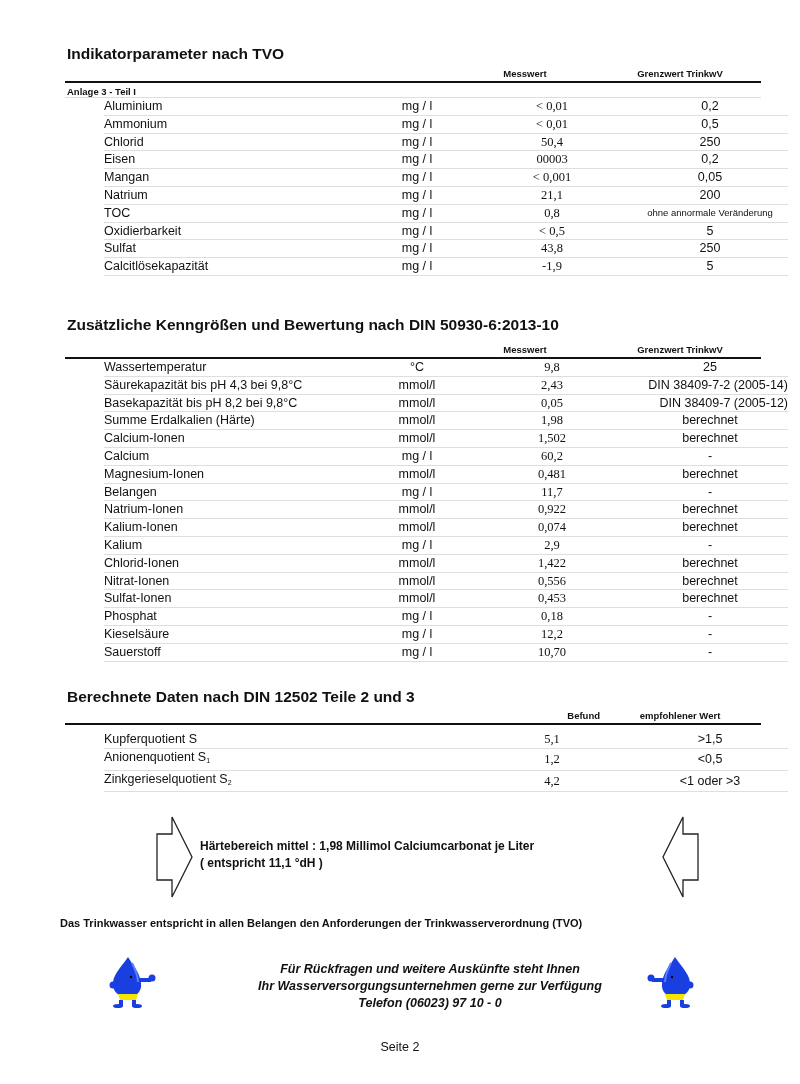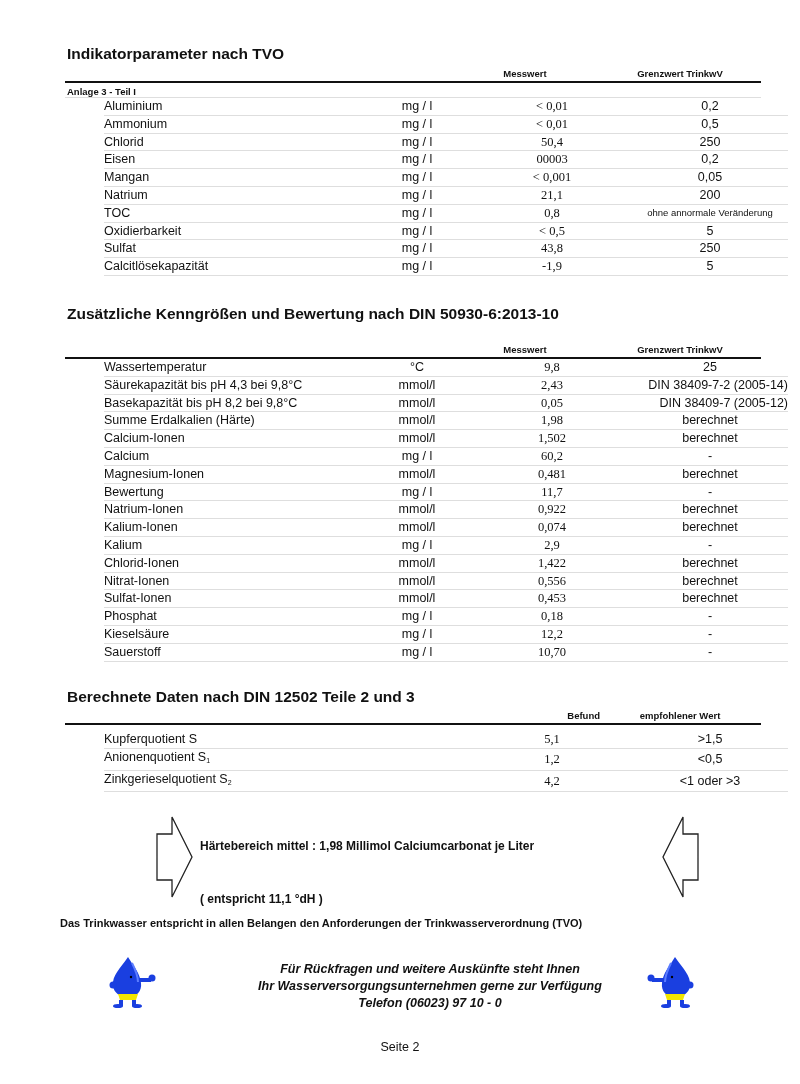--- a/index.html
+++ b/index.html
@@ -90,21 +90,21 @@
       </tr>
       <tr>
         <td class="name">Calcitlösekapazität</td>
         <td class="unit">mg / l</td>
         <td class="val">-1,9</td>
         <td class="lim">5</td>
       </tr>
     </tbody>
 </table>
 
-<div class="abs h1" style="top:305px;">Zusätzliche Kenngrößen und Bewertung nach DIN 50930-6:2013-10</div>
+<div class="abs h1" style="top:316px;">Zusätzliche Kenngrößen und Bewertung nach DIN 50930-6:2013-10</div>
 <div class="abs colhead" style="left:470px; width:110px; top:344px;">Messwert</div>
 <div class="abs colhead" style="left:600px; width:160px; top:344px;">Grenzwert TrinkwV</div>
 <div class="rule-thick" style="top:357px;"></div>
 
 <table class="t" style="left:104px; top:359px;">
   <tbody id="t2">
       <tr>
         <td class="name">Wassertemperatur</td>
         <td class="unit">°C</td>
         <td class="val">9,8</td>
@@ -140,21 +140,21 @@
         <td class="val">60,2</td>
         <td class="lim">-</td>
       </tr>
       <tr>
         <td class="name">Magnesium-Ionen</td>
         <td class="unit">mmol/l</td>
         <td class="val">0,481</td>
         <td class="lim">berechnet</td>
       </tr>
       <tr>
-        <td class="name">Bewertung</td>
+        <td class="name">Belangen</td>
         <td class="unit">mg / l</td>
         <td class="val">11,7</td>
         <td class="lim">-</td>
       </tr>
       <tr>
         <td class="name">Natrium-Ionen</td>
         <td class="unit">mmol/l</td>
         <td class="val">0,922</td>
         <td class="lim">berechnet</td>
       </tr>
@@ -237,21 +237,21 @@
     </tbody>
 </table>
 
 <svg class="abs" style="left:150px; top:812px;" width="50" height="90">
   <polygon points="7,22 22,22 22,5 42,45 22,85 22,68 7,68" fill="#fff" stroke="#222" stroke-width="1.3"></polygon>
 </svg>
 <svg class="abs" style="left:655px; top:812px;" width="50" height="90">
   <polygon points="43,22 28,22 28,5 8,45 28,85 28,68 43,68" fill="#fff" stroke="#222" stroke-width="1.3"></polygon>
 </svg>
 <div class="abs center-bold" style="left:200px; width:460px; top:839px;">Härtebereich mittel : 1,98 Millimol Calciumcarbonat je Liter</div>
-<div class="abs center-bold" style="left:200px; width:460px; top:856px;margin-top:36px;">( entspricht 11,1 °dH )</div>
+<div class="abs center-bold" style="left:200px; width:460px; top:856px;">( entspricht 11,1 °dH )</div>
 
 <div class="abs center-bold" style="left:60px; width:690px; top:917px; font-size:11px;">Das Trinkwasser entspricht in allen Belangen den Anforderungen der Trinkwasserverordnung (TVO)</div>
 
 <svg class="abs" style="left:104px; top:953px;" width="56" height="56" viewBox="0 0 56 56">
   <path d="M24 4 C16 16 8 22 9 33 C10 40 16 44 24 44 C33 44 38 38 37 30 C36 20 30 14 24 4 Z" fill="#1a3fe0"></path>
   <path d="M28 10 C31 16 34 22 34 29" stroke="#5c7dff" stroke-width="2" fill="none"></path>
   <rect x="35" y="25" width="12" height="4" fill="#1a3fe0"></rect>
   <circle cx="48" cy="25" r="3.5" fill="#1a3fe0"></circle>
   <circle cx="9" cy="32" r="3.5" fill="#1a3fe0"></circle>
   <path d="M14 41 L34 41 L32 47 L16 47 Z" fill="#f2e600"></path>

